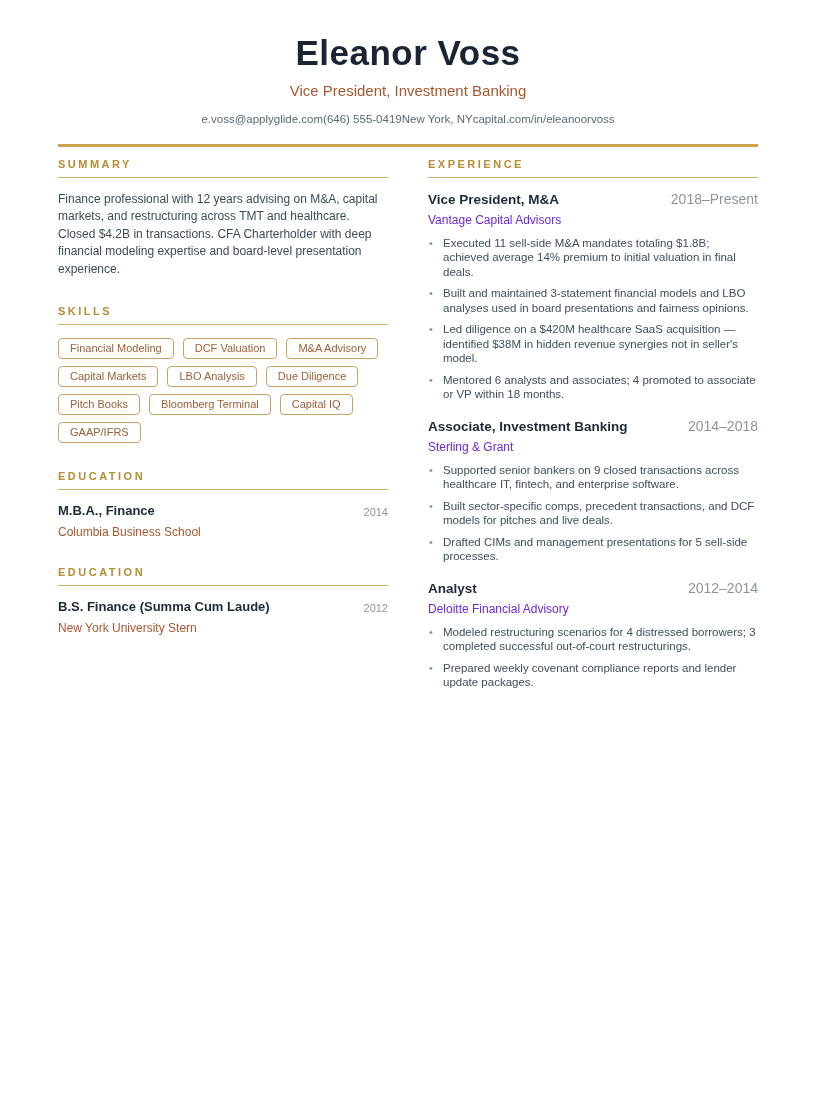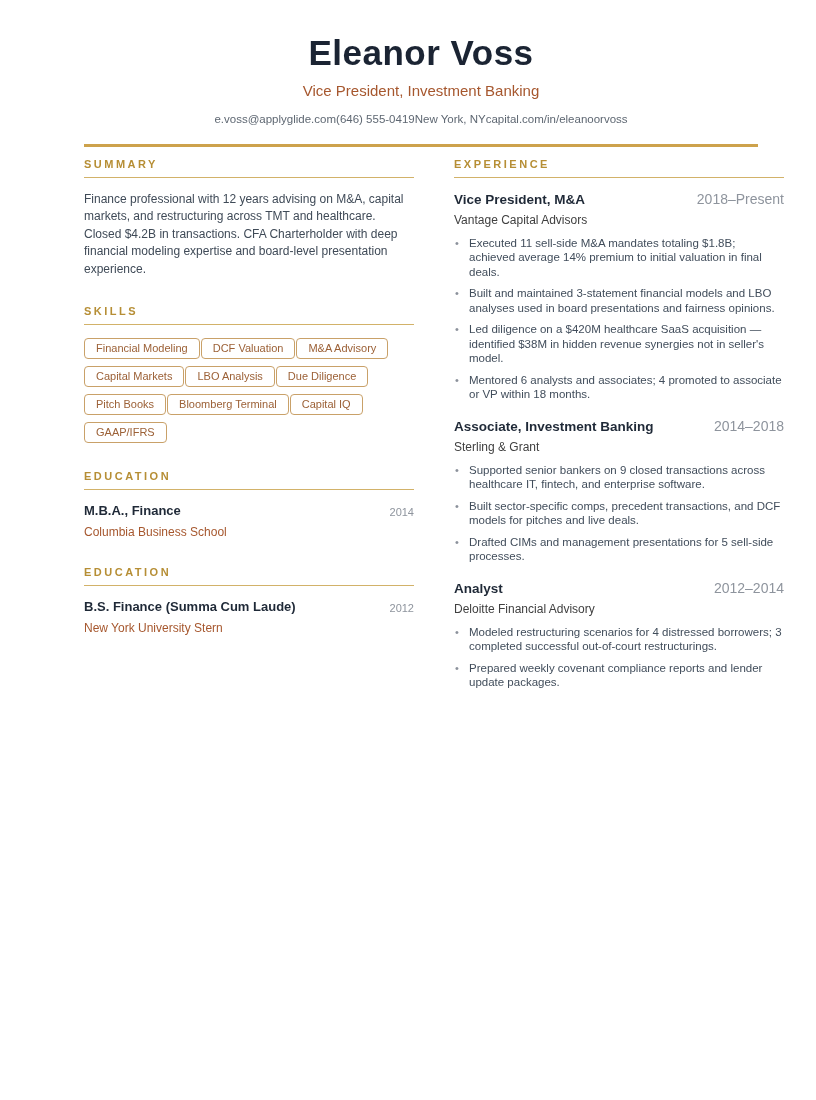--- a/index.html
+++ b/index.html
@@ -3,21 +3,21 @@
 <meta charset="utf-8">
 <style>
   * { margin: 0; padding: 0; box-sizing: border-box; }
   html, body { background: #ffffff; }
   body {
     width: 816px; height: 1100px;
     font-family: "Liberation Sans", sans-serif;
     color: #414d5b;
     overflow: hidden;
   }
-  .page { width: 816px; height: 1100px; padding: 34px 58px 0 84px; }
+  .page { width: 816px; height: 1100px; padding: 34px 58px 0 58px; }
 
   
   .header { text-align: center; }
   .name {
     font-size: 35px; font-weight: 700; color: #1b2433;
     letter-spacing: 0.5px; line-height: 1.1;
   }
   .subtitle {
     margin-top: 9px; font-size: 15px; color: #a6572e;
   }
@@ -38,39 +38,39 @@
     font-size: 11px; font-weight: 700; letter-spacing: 2.5px;
     color: #b68e35; padding-bottom: 7px;
     border-bottom: 1px solid #d2b269;
     margin-bottom: 13px;
   }
 
   
   .summary-text { font-size: 12px; line-height: 17.5px; color: #3f4a57; }
 
   
-  .chips { display: flex; flex-wrap: wrap; gap: 7px 1px; }
+  .chips { display: flex; flex-wrap: wrap; gap: 7px 9px; }
   .chip {
     display: inline-block; border: 1px solid #c9a169; border-radius: 4px;
     padding: 3px 11px; font-size: 11px; line-height: 13px; color: #9c6137;
     background: #ffffff;
   }
 
   
   .edu-row { display: flex; justify-content: space-between; align-items: flex-end; }
   .edu-degree { font-size: 13px; font-weight: 700; color: #1f2937; }
   .edu-year { font-size: 11px; color: #8e949d; }
   .edu-school { margin-top: 7px; font-size: 12px; color: #a6572e; }
 
   
   .job { margin-bottom: 16px; }
   .job-row { display: flex; justify-content: space-between; align-items: baseline; }
   .job-title { font-size: 13.5px; font-weight: 700; color: #1f2937; }
   .job-dates { font-size: 14px; color: #8e949d; white-space: nowrap; }
-  .job-company { margin-top: 6px; font-size: 12px; color: #404040; }
+  .job-company { margin-top: 6px; font-size: 12px; color: #6d28d9; }
   .bullets { margin-top: 9px; display: flex; flex-direction: column; gap: 7px; }
   .bullet { position: relative; padding-left: 15px; font-size: 11.5px; line-height: 14.5px; color: #414d5b; }
   .bullet .marker {
     position: absolute; left: 1px; top: 0;
     font-size: 11px; color: #8b919b;
   }
 </style>
 </head>
 <body>
 

